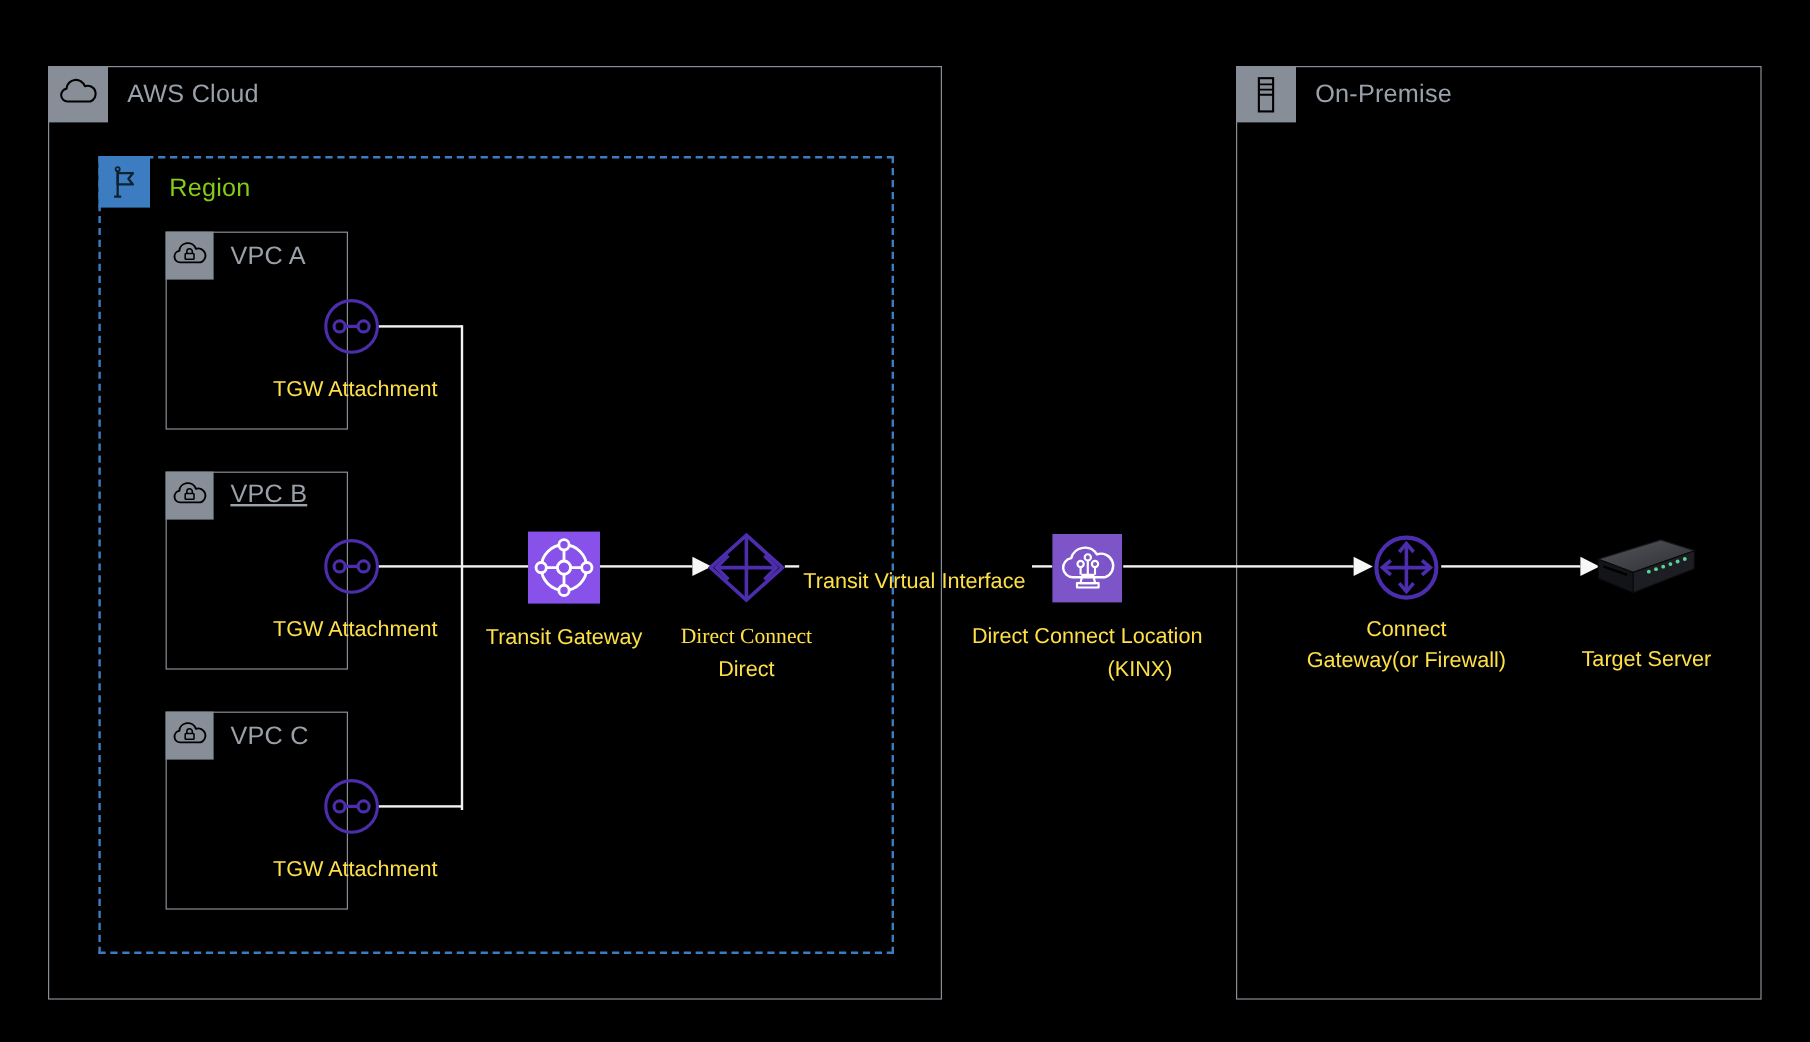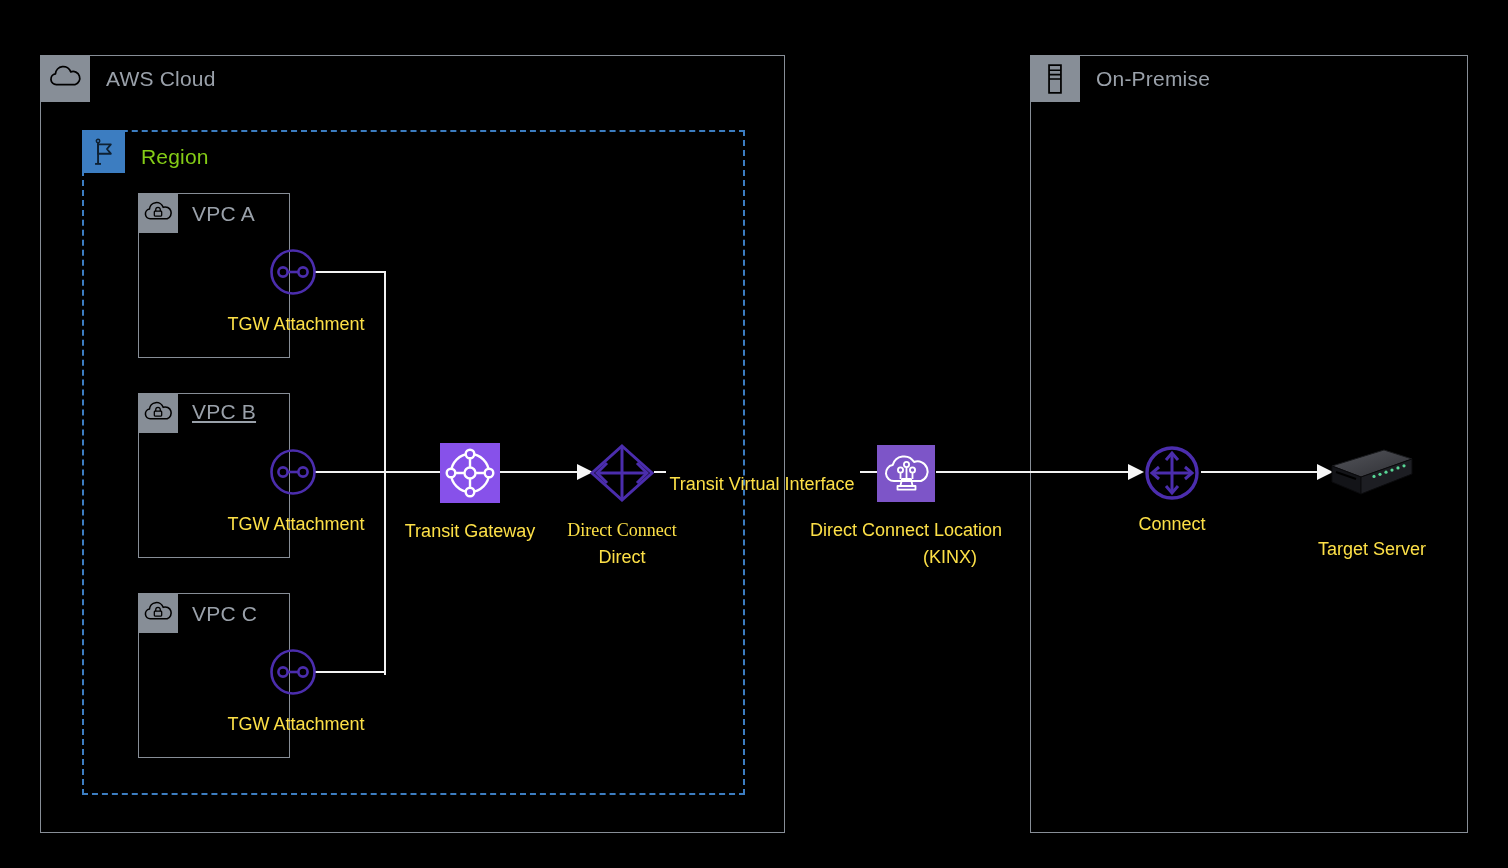--- a/index.html
+++ b/index.html
@@ -173,20 +173,21 @@
     <svg width="58" height="58" viewBox="0 0 58 58">
       <circle cx="29" cy="29" r="25" fill="#000" stroke="#4b2dad" stroke-width="3.4"></circle>
       <path d="M29 10 V48 M10 29 H48" stroke="#4b2dad" stroke-width="3"></path>
       <path d="M23 16 L29 9 L35 16" fill="none" stroke="#4b2dad" stroke-width="3"></path>
       <path d="M23 42 L29 49 L35 42" fill="none" stroke="#4b2dad" stroke-width="3"></path>
       <path d="M16 23 L9 29 L16 35" fill="none" stroke="#4b2dad" stroke-width="3"></path>
       <path d="M42 23 L49 29 L42 35" fill="none" stroke="#4b2dad" stroke-width="3"></path>
     </svg>
   </div>
   <div class="wlabel" style="left:1042px; top:514px; width:260px;">Connect</div>
+  <div class="wlabel" style="left:1042px; top:540px; width:260px;">Gateway(or Firewall)</div>
 
   <div class="node" style="left:1330px; top:446px;">
     <svg width="84" height="54" viewBox="0 0 84 54">
       <defs>
         <linearGradient id="srvtop" x1="0" y1="0" x2="1" y2="1">
           <stop offset="0" stop-color="#54555b"></stop>
           <stop offset="1" stop-color="#2e2f34"></stop>
         </linearGradient>
       </defs>
       <polygon points="2,20 54,4 82,13 31,31" fill="url(#srvtop)" stroke="#1a1b1e" stroke-width="1"></polygon>

